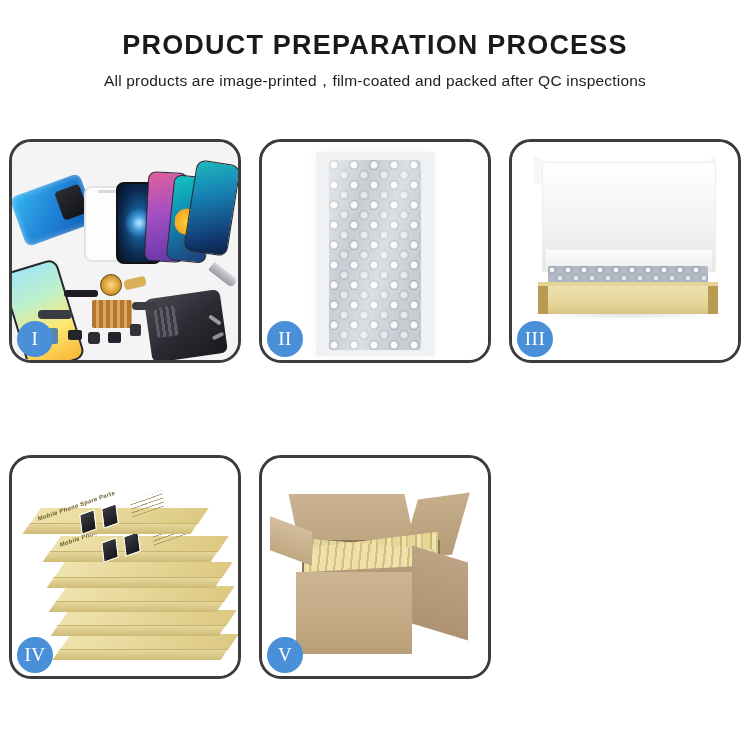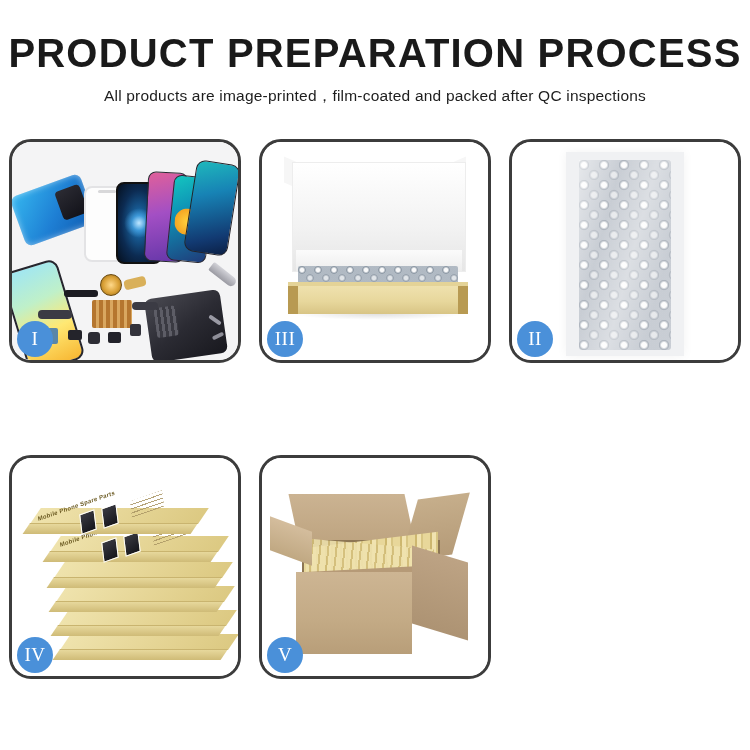--- a/index.html
+++ b/index.html
@@ -21,21 +21,21 @@
 
   
   .header {
     position: absolute;
     top: 0; left: 0;
     width: 750px;
     padding-top: 30px;
     text-align: center;
   }
   .title {
-    font-size: 40px;
+    font-size: 27px;
     font-weight: bold;
     letter-spacing: 1.2px;
     color: #1a1a1a;
     line-height: 1.15;
     white-space: nowrap;
   }
   .subtitle {
     margin-top: 10px;
     font-size: 15.5px;
     font-weight: normal;
@@ -512,43 +512,43 @@
         <div class="pt pt-chip5"></div>
         <div class="pt pt-scr1"></div>
         <div class="pt pt-scr2"></div>
         <div class="pt-tweez"></div>
       </div>
       <div class="badge">I</div>
     </div>
 
     <div class="panel">
       <div class="panel-stage">
+        <div class="p2-bg"></div>
+        <div class="bw-outer"></div>
+        <div class="bw-inner"></div>
+        <div class="bw-sheen"></div>
+      </div>
+      <div class="badge">II</div>
+    </div>
+
+    <div class="panel">
+      <div class="panel-stage">
         <div class="p3-bg"></div>
         <div class="lid-flapL"></div>
         <div class="lid-flapR"></div>
         <div class="lid-back"></div>
         <div class="foam"></div>
         <div class="bubble-row"></div>
         <div class="tray-lip"></div>
         <div class="tray-front"></div>
         <div class="tray-capL"></div>
         <div class="tray-capR"></div>
         <div class="tray-shadow"></div>
       </div>
       <div class="badge">III</div>
-    </div>
-
-    <div class="panel">
-      <div class="panel-stage">
-        <div class="p2-bg"></div>
-        <div class="bw-outer"></div>
-        <div class="bw-inner"></div>
-        <div class="bw-sheen"></div>
-      </div>
-      <div class="badge">II</div>
     </div>
 
     <div class="panel">
       <div class="panel-stage">
         <div class="p4-bg"></div>
         <div class="stack">
 
           <div class="sbox" style="left:40px; top:150px;">
             <div class="top"></div>
             <div class="side"></div>

